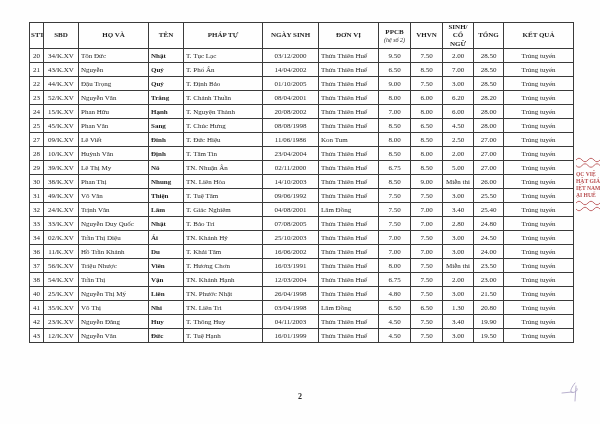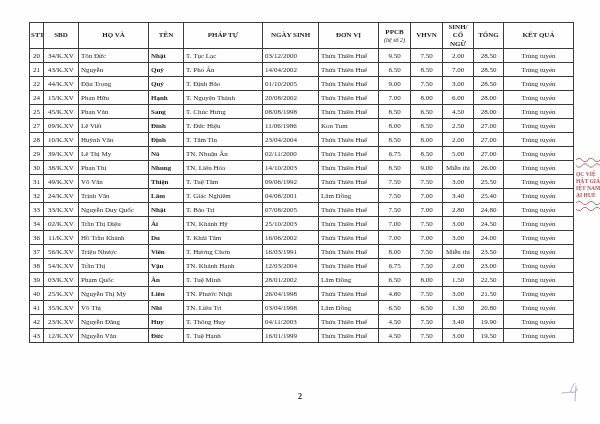--- a/index.html
+++ b/index.html
@@ -30,21 +30,21 @@
     font-size:7px; line-height:1.2; height:26px;
     white-space:pre-line; padding:0 1px;
   }
   table.results th .sub {
     display:block; font-weight:normal; font-style:italic; font-size:6px; line-height:1;
   }
   table.results td {
     font-size:7px; height:14px; line-height:12px; padding:0 2px;
   }
   td.al { text-align:left; padding-left:3px; }
-  td.ar { text-align:left; padding-right:4px; }
+  td.ar { text-align:center; padding-right:4px; }
   td.ac { text-align:center; }
   td.col-ten { font-weight:bold; }
   .page-number {
     position:absolute; left:0; right:0; top:392px;
     text-align:center; font-size:8px; font-weight:bold; color:#2a2a2a;
   }
   .stamp {
     position:absolute; left:576px; top:157px;
     width:24px; height:58px; overflow:hidden;
     pointer-events:none;
@@ -128,20 +128,34 @@
           <td class="al col-phap-tu">T. Định Bảo</td>
           <td class="ar col-ngay-sinh">01/10/2005</td>
           <td class="al col-don-vi">Thừa Thiên Huế</td>
           <td class="ac col-ppcb">9.00</td>
           <td class="ac col-vhvn">7.50</td>
           <td class="ac col-sinh-co-ngu">3.00</td>
           <td class="ac col-tong">28.50</td>
           <td class="ac col-ket-qua">Trúng tuyển</td>
         </tr>
         <tr>
+          <td class="ac col-stt">23</td>
+          <td class="ac col-sbd">52/K.XV</td>
+          <td class="al col-ho-va">Nguyễn Văn</td>
+          <td class="al col-ten">Trắng</td>
+          <td class="al col-phap-tu">T. Chánh Thuần</td>
+          <td class="ar col-ngay-sinh">08/04/2001</td>
+          <td class="al col-don-vi">Thừa Thiên Huế</td>
+          <td class="ac col-ppcb">8.00</td>
+          <td class="ac col-vhvn">6.00</td>
+          <td class="ac col-sinh-co-ngu">6.20</td>
+          <td class="ac col-tong">28.20</td>
+          <td class="ac col-ket-qua">Trúng tuyển</td>
+        </tr>
+        <tr>
           <td class="ac col-stt">24</td>
           <td class="ac col-sbd">15/K.XV</td>
           <td class="al col-ho-va">Phan Hữu</td>
           <td class="al col-ten">Hạnh</td>
           <td class="al col-phap-tu">T. Nguyện Thành</td>
           <td class="ar col-ngay-sinh">20/08/2002</td>
           <td class="al col-don-vi">Thừa Thiên Huế</td>
           <td class="ac col-ppcb">7.00</td>
           <td class="ac col-vhvn">8.00</td>
           <td class="ac col-sinh-co-ngu">6.00</td>
@@ -307,34 +321,20 @@
           <td class="ac col-sbd">54/K.XV</td>
           <td class="al col-ho-va">Trần Thị</td>
           <td class="al col-ten">Vận</td>
           <td class="al col-phap-tu">TN. Khánh Hạnh</td>
           <td class="ar col-ngay-sinh">12/03/2004</td>
           <td class="al col-don-vi">Thừa Thiên Huế</td>
           <td class="ac col-ppcb">6.75</td>
           <td class="ac col-vhvn">7.50</td>
           <td class="ac col-sinh-co-ngu">2.00</td>
           <td class="ac col-tong">23.00</td>
-          <td class="ac col-ket-qua">Trúng tuyển</td>
-        </tr>
-        <tr>
-          <td class="ac col-stt">39</td>
-          <td class="ac col-sbd">03/K.XV</td>
-          <td class="al col-ho-va">Phạm Quốc</td>
-          <td class="al col-ten">Ân</td>
-          <td class="al col-phap-tu">T. Tuệ Minh</td>
-          <td class="ar col-ngay-sinh">28/01/2002</td>
-          <td class="al col-don-vi">Lâm Đồng</td>
-          <td class="ac col-ppcb">6.50</td>
-          <td class="ac col-vhvn">8.00</td>
-          <td class="ac col-sinh-co-ngu">1.50</td>
-          <td class="ac col-tong">22.50</td>
           <td class="ac col-ket-qua">Trúng tuyển</td>
         </tr>
         <tr>
           <td class="ac col-stt">40</td>
           <td class="ac col-sbd">25/K.XV</td>
           <td class="al col-ho-va">Nguyễn Thị Mỹ</td>
           <td class="al col-ten">Liên</td>
           <td class="al col-phap-tu">TN. Phước Nhật</td>
           <td class="ar col-ngay-sinh">26/04/1998</td>
           <td class="al col-don-vi">Thừa Thiên Huế</td>

